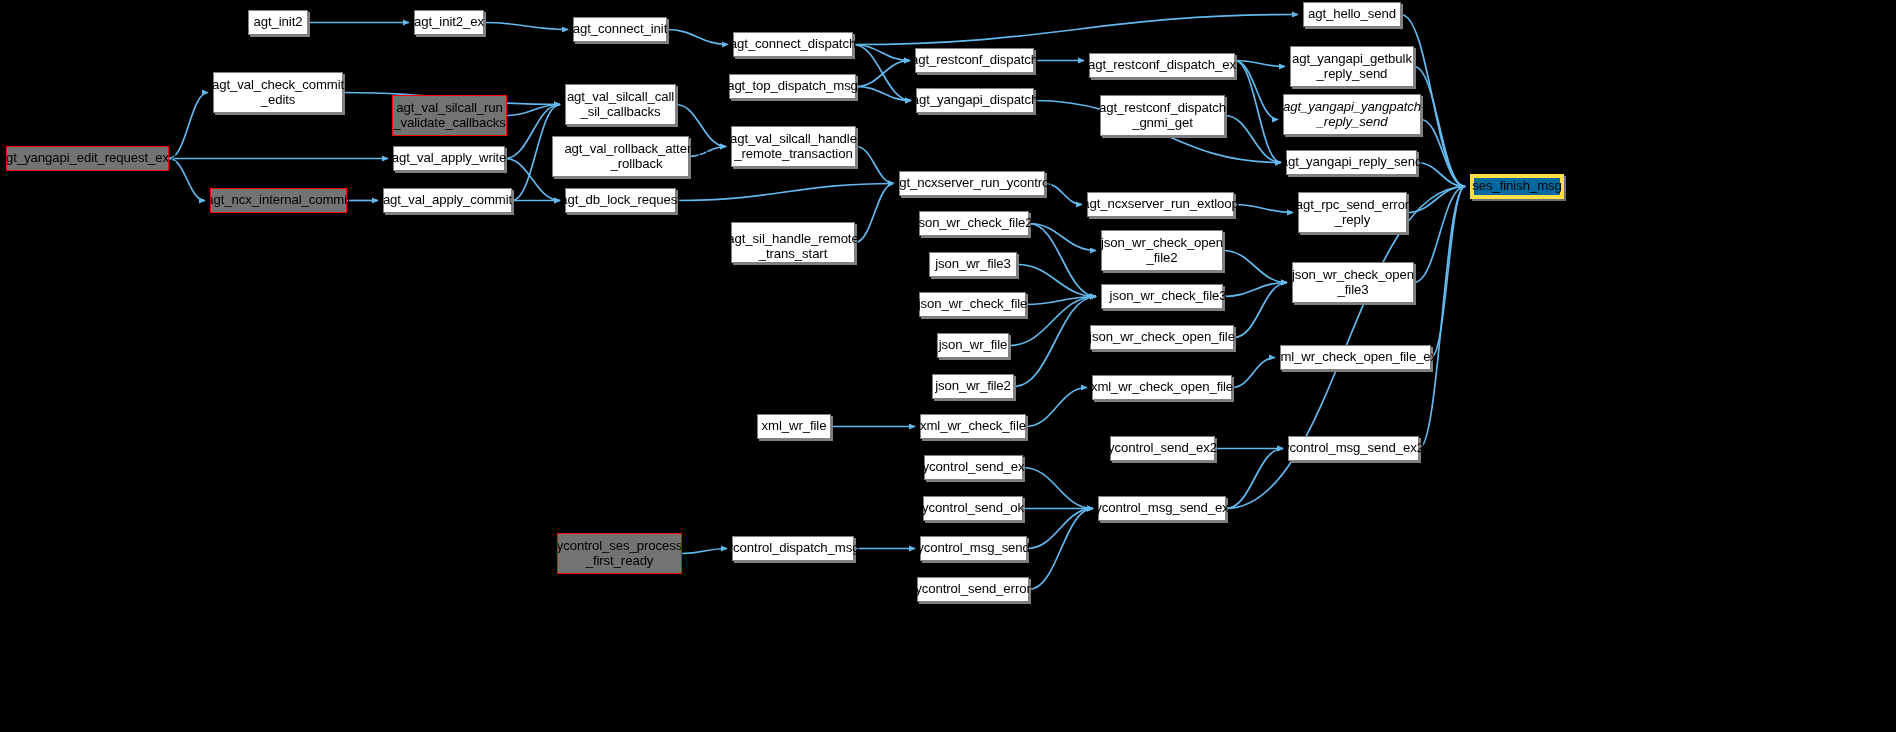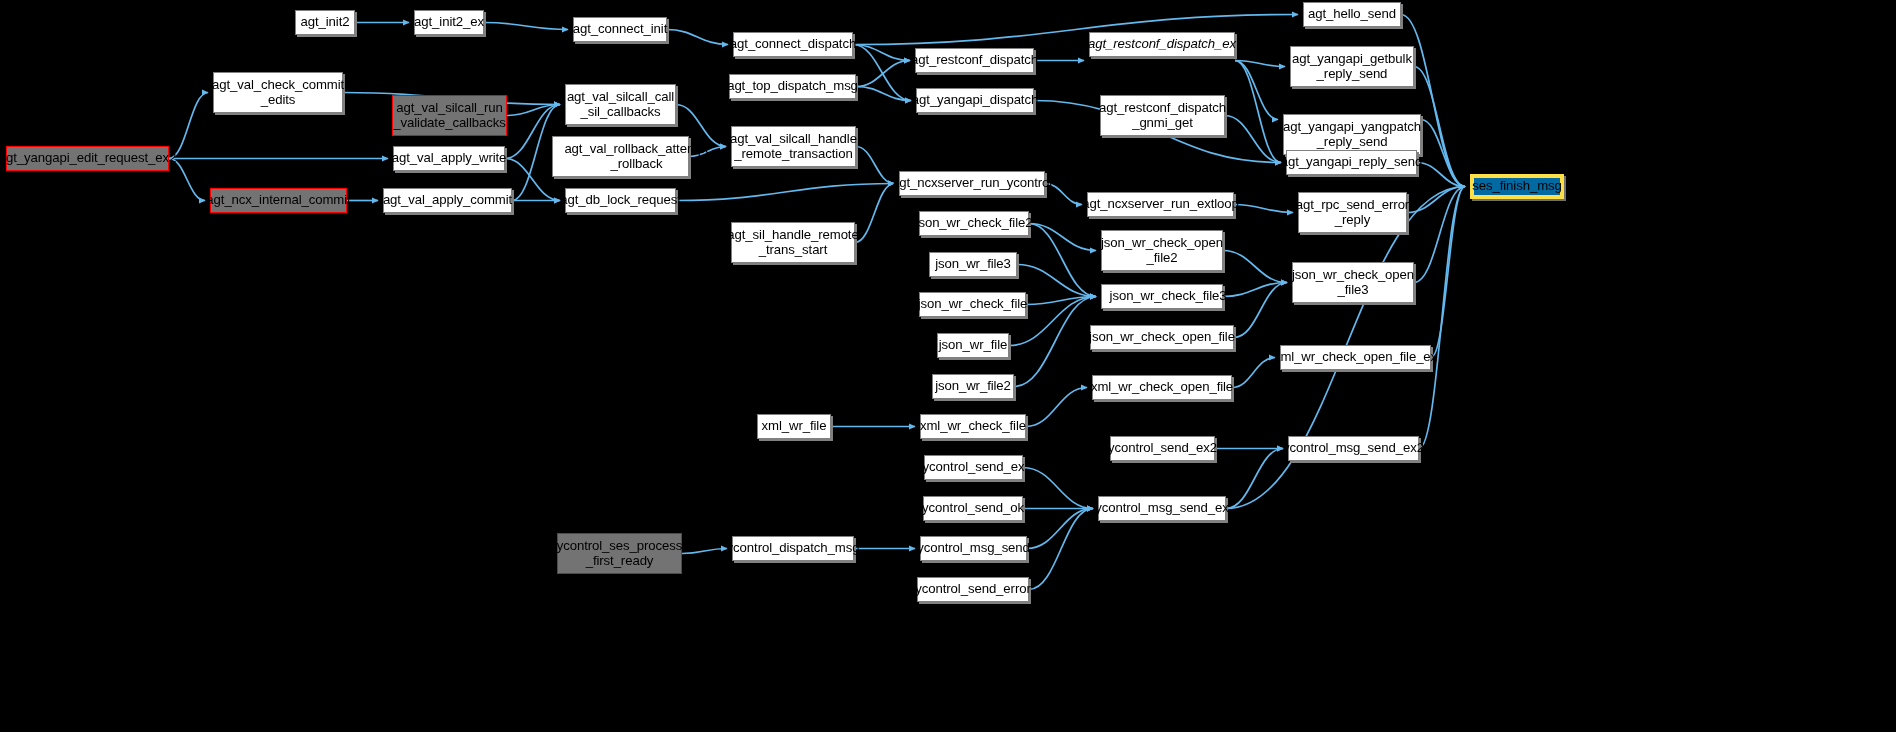--- a/index.html
+++ b/index.html
@@ -120,30 +120,30 @@
       <path d="M 1023 467.5 C 1054.5 467.5, 1061.5 508.5, 1093 508.5" stroke="#63b8ee" stroke-width="1.7" fill="none" marker-end="url(#ah)"></path>
       <path d="M 1023 508.5 C 1054.5 508.5, 1061.5 508.5, 1093 508.5" stroke="#63b8ee" stroke-width="1.7" fill="none" marker-end="url(#ah)"></path>
       <path d="M 1027 548.5 C 1056.7 548.5, 1063.3 508.5, 1093 508.5" stroke="#63b8ee" stroke-width="1.7" fill="none" marker-end="url(#ah)"></path>
       <path d="M 1029 589.5 C 1057.8 589.5, 1064.2 508.5, 1093 508.5" stroke="#63b8ee" stroke-width="1.7" fill="none" marker-end="url(#ah)"></path>
       <path d="M 1226 508.5 C 1251.65 508.5, 1257.35 448.5, 1283 448.5" stroke="#63b8ee" stroke-width="1.7" fill="none" marker-end="url(#ah)"></path>
       <path d="M 682 553.5 C 702.25 553.5, 706.75 548.5, 727 548.5" stroke="#63b8ee" stroke-width="1.7" fill="none" marker-end="url(#ah)"></path>
       <path d="M 854 548.5 C 881.45 548.5, 887.55 548.5, 915 548.5" stroke="#63b8ee" stroke-width="1.7" fill="none" marker-end="url(#ah)"></path>
       <path d="M 1226 508.5 C 1333.55 508.5, 1357.45 186.5, 1465 186.5" stroke="#63b8ee" stroke-width="1.7" fill="none" marker-end="url(#ah)"></path>
     </svg>
   <div id="node-layer">
-      <div class="node" style="left: 248px; top: 10px; width: 60px; height: 25px; margin-left: 47px;"><span class="node-label">agt_init2</span></div>
+      <div class="node" style="left: 248px; top: 10px; width: 60px; height: 25px;"><span class="node-label">agt_init2</span></div>
       <div class="node" style="left: 414px; top: 10px; width: 70px; height: 25px;"><span class="node-label">agt_init2_ex</span></div>
       <div class="node" style="left: 573px; top: 17px; width: 94px; height: 25px;"><span class="node-label">agt_connect_init</span></div>
       <div class="node" style="left: 733px; top: 32px; width: 120px; height: 25px;"><span class="node-label">agt_connect_dispatch</span></div>
       <div class="node" style="left: 915px; top: 48px; width: 119px; height: 25px;"><span class="node-label">agt_restconf_dispatch</span></div>
-      <div class="node" style="left: 1089px; top: 32px; width: 146px; height: 25px; font-style: italic;"><span class="node-label">agt_restconf_dispatch_ex</span></div>
+      <div class="node" style="left: 1089px; top: 53px; width: 146px; height: 25px;"><span class="node-label">agt_restconf_dispatch_ex</span></div>
       <div class="node" style="left: 1303px; top: 2px; width: 98px; height: 25px;"><span class="node-label">agt_hello_send</span></div>
       <div class="node" style="left: 1290px; top: 46px; width: 124px; height: 41px;"><span class="node-label">agt_yangapi_getbulk
 _reply_send</span></div>
-      <div class="node" style="left: 1283px; top: 114px; width: 138px; height: 41px;"><span class="node-label">agt_yangapi_yangpatch
+      <div class="node" style="left: 1283px; top: 94px; width: 138px; height: 41px; font-style: italic;"><span class="node-label">agt_yangapi_yangpatch
 _reply_send</span></div>
       <div class="node" style="left: 1100px; top: 95px; width: 125px; height: 41px;"><span class="node-label">agt_restconf_dispatch
 _gnmi_get</span></div>
       <div class="node" style="left: 1286px; top: 150px; width: 131px; height: 25px;"><span class="node-label">agt_yangapi_reply_send</span></div>
       <div class="node focus" style="left: 1470px; top: 174px; width: 94px; height: 25px;"><span class="node-label">ses_finish_msg</span></div>
       <div class="node" style="left: 213px; top: 72px; width: 130px; height: 41px;"><span class="node-label">agt_val_check_commit
 _edits</span></div>
       <div class="node highlight" style="left: 392px; top: 95px; width: 115px; height: 41px;"><span class="node-label">agt_val_silcall_run
 _validate_callbacks</span></div>
       <div class="node" style="left: 565px; top: 84px; width: 111px; height: 41px;"><span class="node-label">agt_val_silcall_call
@@ -159,21 +159,21 @@
       <div class="node" style="left: 899px; top: 171px; width: 146px; height: 25px;"><span class="node-label">agt_ncxserver_run_ycontrol</span></div>
       <div class="node highlight" style="left: 210px; top: 188px; width: 137px; height: 25px;"><span class="node-label">agt_ncx_internal_commit</span></div>
       <div class="node" style="left: 383px; top: 188px; width: 129px; height: 25px;"><span class="node-label">agt_val_apply_commit</span></div>
       <div class="node" style="left: 565px; top: 188px; width: 111px; height: 25px;"><span class="node-label">agt_db_lock_request</span></div>
       <div class="node" style="left: 1087px; top: 192px; width: 147px; height: 25px;"><span class="node-label">agt_ncxserver_run_extloop</span></div>
       <div class="node" style="left: 1298px; top: 192px; width: 109px; height: 41px;"><span class="node-label">agt_rpc_send_error
 _reply</span></div>
       <div class="node" style="left: 919px; top: 211px; width: 110px; height: 25px;"><span class="node-label">json_wr_check_file2</span></div>
       <div class="node" style="left: 1101px; top: 230px; width: 122px; height: 41px;"><span class="node-label">json_wr_check_open
 _file2</span></div>
-      <div class="node" style="left: 731px; top: 222px; width: 124px; height: 41px;"><span class="node-label">agt_sil_handle_remote
+      <div class="node" style="left: 731px; top: 222px; width: 124px; height: 41px; align-items: flex-end;"><span class="node-label">agt_sil_handle_remote
 _trans_start</span></div>
       <div class="node" style="left: 929px; top: 252px; width: 88px; height: 25px;"><span class="node-label">json_wr_file3</span></div>
       <div class="node" style="left: 1292px; top: 262px; width: 122px; height: 41px;"><span class="node-label">json_wr_check_open
 _file3</span></div>
       <div class="node" style="left: 919px; top: 292px; width: 107px; height: 25px;"><span class="node-label">json_wr_check_file</span></div>
       <div class="node" style="left: 1101px; top: 284px; width: 122px; height: 25px; padding-left: 12px;"><span class="node-label">json_wr_check_file3</span></div>
       <div class="node" style="left: 937px; top: 333px; width: 72px; height: 25px;"><span class="node-label">json_wr_file</span></div>
       <div class="node" style="left: 1090px; top: 325px; width: 144px; height: 25px;"><span class="node-label">json_wr_check_open_file</span></div>
       <div class="node" style="left: 1280px; top: 345px; width: 151px; height: 25px;"><span class="node-label">xml_wr_check_open_file_ex</span></div>
       <div class="node" style="left: 932px; top: 374px; width: 82px; height: 25px;"><span class="node-label">json_wr_file2</span></div>

